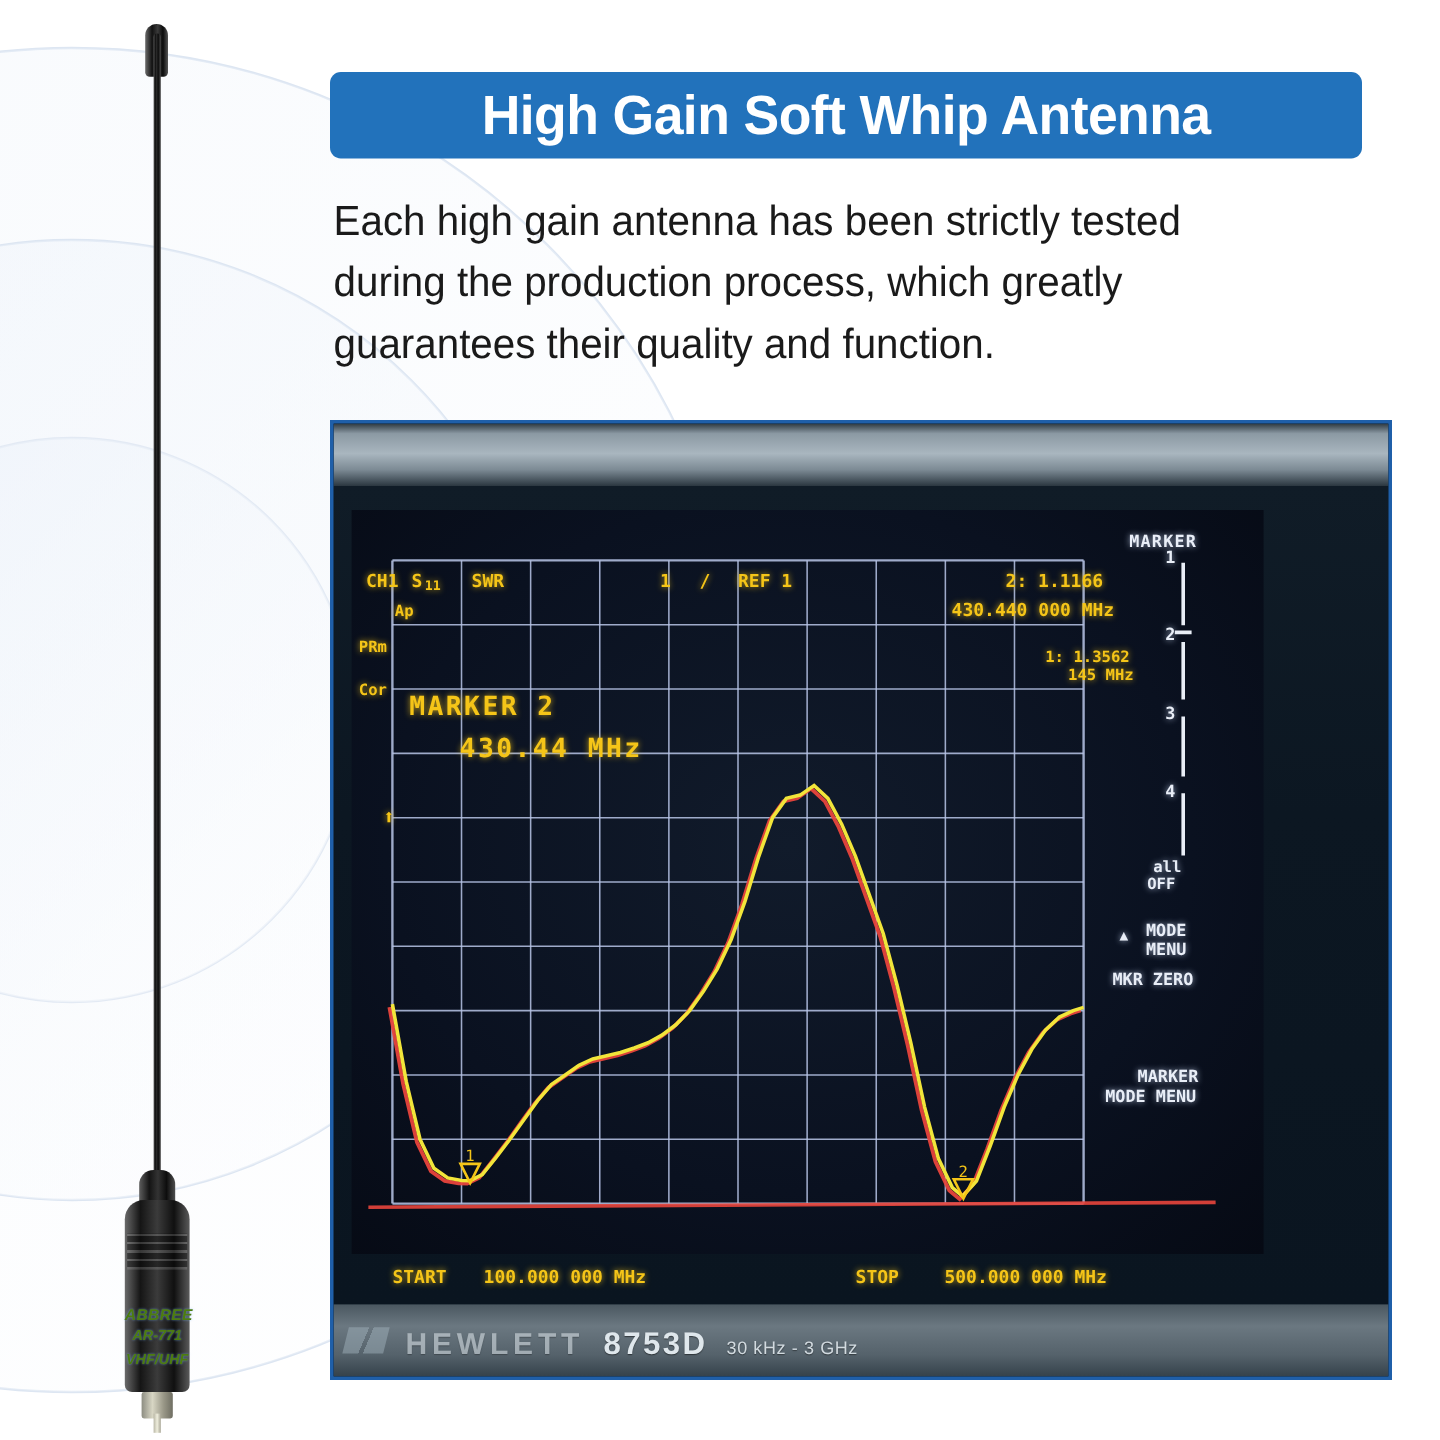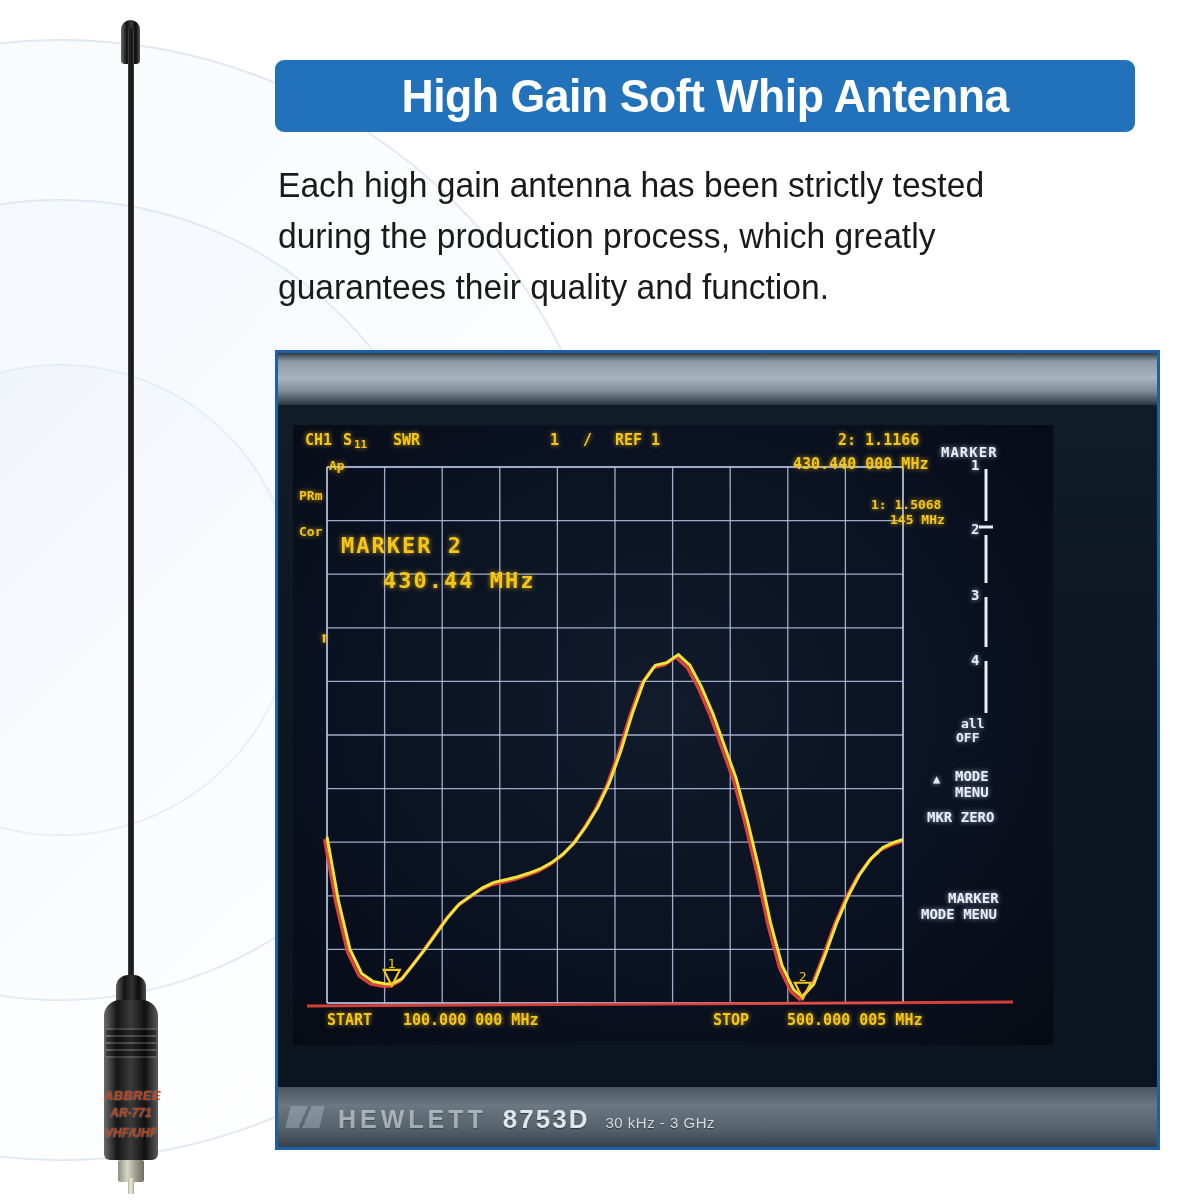--- a/index.html
+++ b/index.html
@@ -103,42 +103,42 @@
   }
   #crt-canvas { position: absolute; left: 0; top: 0; }
 
   .crt-text {
     position: absolute;
     font-family: "DejaVu Sans Mono", monospace;
     font-weight: bold;
     white-space: pre;
     line-height: 1;
   }
-  .t-yellow { color: #f5c518; text-shadow: 0 0 5px rgba(245,197,24,.8); }
+  .t-yellow { color: #f5c518; text-shadow: 0 0 5px rgba(245,197,24,.8); margin-top: 44px; }
   .t-white  { color: #e9eef7; text-shadow: 0 0 5px rgba(210,225,255,.75); }
 
   .softkey { position: absolute; text-align: left; }
 
   
   .ant-rod { position: absolute; left: 128px; top: 28px; width: 6px; height: 980px;
     background: linear-gradient(90deg,#5d5d5d 0%, #111 22%, #2e2e2e 45%, #090909 62%, #4a4a4a 100%);
     border-radius: 3px; }
   .ant-tip { position: absolute; left: 121px; top: 20px; width: 19px; height: 44px;
     background: linear-gradient(90deg,#6b6b6b 0%, #121212 30%, #3a3a3a 55%, #0b0b0b 78%, #555 100%);
     border-radius: 10px 10px 4px 4px; }
   .ant-base { position: absolute; left: 104px; top: 1000px; width: 54px; height: 160px;
     background: linear-gradient(90deg,#6a6a6a 0%, #151515 24%, #3b3b3b 50%, #101010 76%, #5a5a5a 100%);
     border-radius: 16px 16px 6px 6px; }
   .ant-neck { position: absolute; left: 116px; top: 975px; width: 30px; height: 40px;
     background: linear-gradient(90deg,#5e5e5e 0%, #141414 28%, #333 52%, #0d0d0d 76%, #4e4e4e 100%);
     border-radius: 12px 12px 0 0; }
   .ant-ribs { position: absolute; left: 106px; top: 1028px; width: 50px; height: 30px;
     background: repeating-linear-gradient(180deg, rgba(255,255,255,.14) 0 2px, rgba(0,0,0,.35) 2px 7px); }
   .ant-label { position: absolute; left: 104px; top: 1088px; width: 54px;
-    text-align: center; color: #c2410c; font-family: "Liberation Sans", sans-serif;
+    text-align: center; color: #4d7c0f; font-family: "Liberation Sans", sans-serif;
     font-weight: bold; font-style: italic; text-shadow: 0 0 2px rgba(120,180,255,.7); }
   .ant-label .l1 { font-size: 13px; letter-spacing: .3px; }
   .ant-label .l2 { font-size: 12px; margin-top: 3px; }
   .ant-label .l3 { font-size: 12px; margin-top: 6px; }
   .ant-conn { position: absolute; left: 118px; top: 1160px; width: 26px; height: 22px;
     background: linear-gradient(90deg,#8d8d82 0%, #d8d6c4 35%, #9a9888 70%, #6f6e62 100%);
     border-radius: 2px; }
   .ant-pin { position: absolute; left: 128px; top: 1178px; width: 6px; height: 16px;
     background: linear-gradient(90deg,#b9b7a6,#efeedd,#a8a696); }
 </style>
@@ -239,35 +239,35 @@
       <div class="crt-text t-yellow" style="left:50px; top:8px; font-size:15px;">S</div>
       <div class="crt-text t-yellow" style="left:61px; top:14px; font-size:11px;">11</div>
       <div class="crt-text t-yellow" style="left:100px; top:8px; font-size:15px;">SWR</div>
       <div class="crt-text t-yellow" style="left:257px; top:8px; font-size:15px;">1</div>
       <div class="crt-text t-yellow" style="left:290px; top:8px; font-size:15px;">/</div>
       <div class="crt-text t-yellow" style="left:322px; top:8px; font-size:15px;">REF 1</div>
 
       <div class="crt-text t-yellow" style="left:545px; top:8px; font-size:15px;">2: 1.1166</div>
       <div class="crt-text t-yellow" style="left:500px; top:32px; font-size:15px;">430.440 000 MHz</div>
 
-      <div class="crt-text t-yellow" style="left:578px; top:73px; font-size:13px;">1: 1.5068</div>
+      <div class="crt-text t-yellow" style="left:578px; top:73px; font-size:13px;">1: 1.3562</div>
       <div class="crt-text t-yellow" style="left:597px; top:88px; font-size:13px;">145 MHz</div>
 
       <div class="crt-text t-yellow" style="left:36px; top:34px; font-size:13px;text-align:center;">Ap</div>
       <div class="crt-text t-yellow" style="left:6px; top:64px; font-size:13px;">PRm</div>
       <div class="crt-text t-yellow" style="left:6px; top:100px; font-size:13px;">Cor</div>
       <div class="crt-text t-yellow" style="left:26px; top:205px; font-size:17px;">⬆</div>
 
       <div class="crt-text t-yellow" style="left:48px; top:110px; font-size:22px; letter-spacing:2px;">MARKER 2</div>
       <div class="crt-text t-yellow" style="left:90px; top:145px; font-size:22px; letter-spacing:2px;">430.44 MHz</div>
 
       <div class="crt-text t-yellow" style="left:34px; top:588px; font-size:15px;">START</div>
       <div class="crt-text t-yellow" style="left:110px; top:588px; font-size:15px;">100.000 000 MHz</div>
       <div class="crt-text t-yellow" style="left:420px; top:588px; font-size:15px;">STOP</div>
-      <div class="crt-text t-yellow" style="left:494px; top:588px; font-size:15px;">500.000 005 MHz</div>
+      <div class="crt-text t-yellow" style="left:494px; top:588px; font-size:15px;">500.000 000 MHz</div>
 
       <div class="crt-text t-white softkey" style="left:648px; top:20px; font-size:14px; letter-spacing:1px;">MARKER</div>
 
       <div class="crt-text t-white softkey" style="left:678px; top:33px; font-size:14px;">1</div>
       <div class="crt-text t-white softkey" style="left:678px; top:97px; font-size:14px;">2</div>
       <div class="crt-text t-white softkey" style="left:678px; top:163px; font-size:14px;">3</div>
       <div class="crt-text t-white softkey" style="left:678px; top:228px; font-size:14px;">4</div>
 
       <div class="crt-text t-white softkey" style="left:668px; top:292px; font-size:13px;">all</div>
       <div class="crt-text t-white softkey" style="left:663px; top:306px; font-size:13px;">OFF</div>

